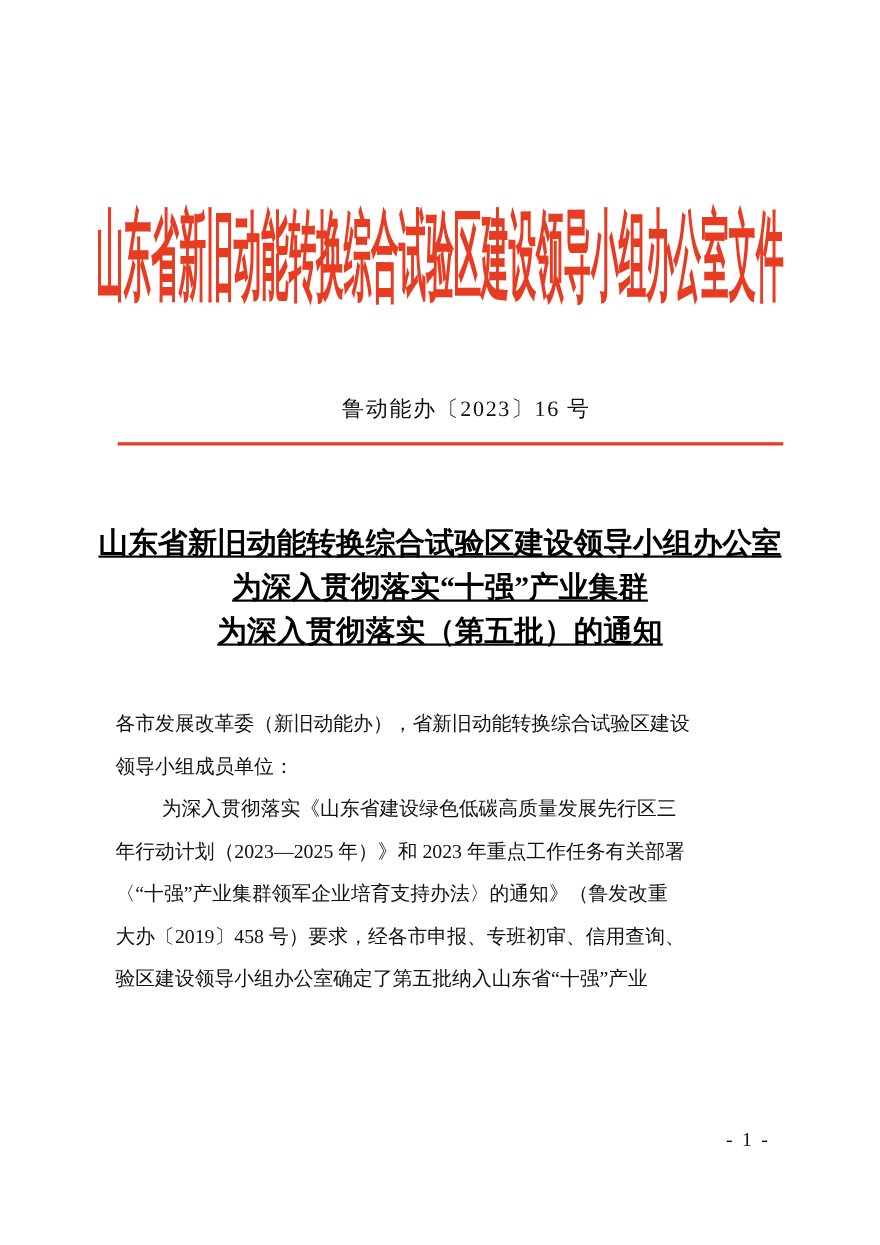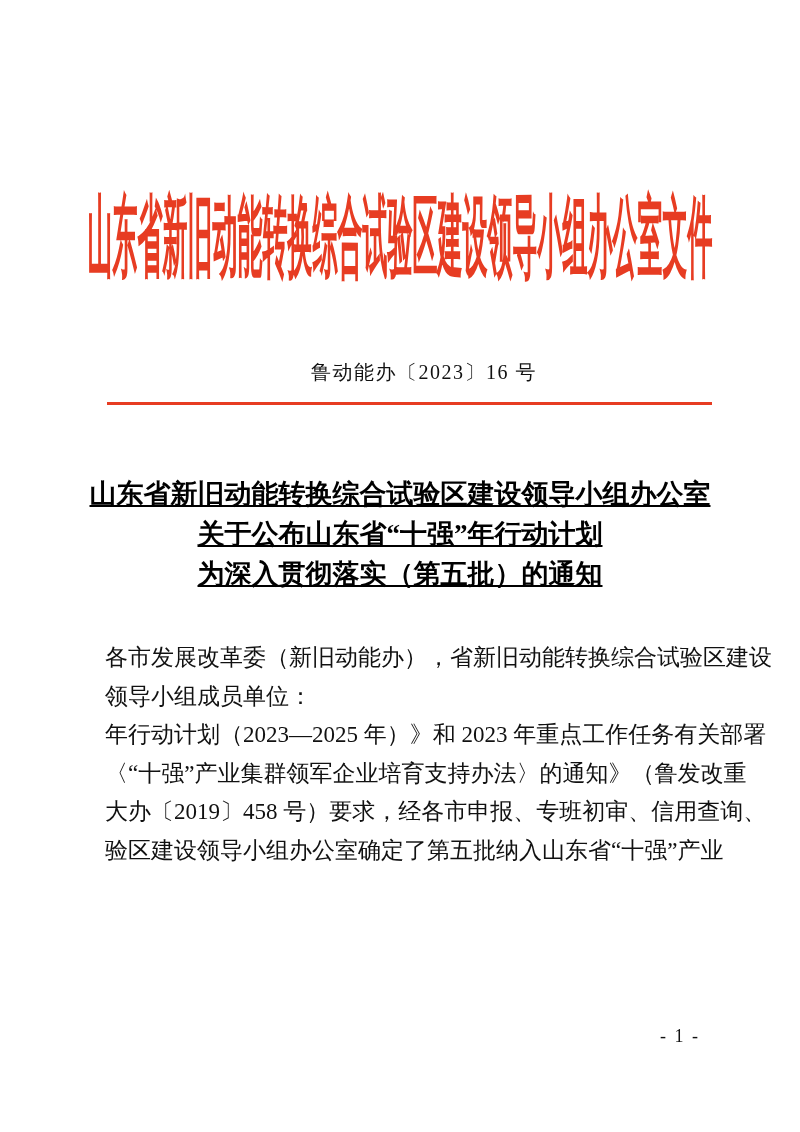--- a/index.html
+++ b/index.html
@@ -49,21 +49,21 @@
     text-align:center;
     font-size:27px;
     line-height:40px;
     font-weight:bold;
     color:#000000;
     text-decoration:underline;
   }
   .body-text {
     position:absolute;
     top:639px; left:105px; width:612px;
-    font-size:23px;
+    font-size:18px;
     line-height:38.5px;
     color:#111111;
   }
   .body-line { white-space:nowrap; }
   .body-line.indent { text-indent:42px; }
   .page-number {
     position:absolute;
     top:1026px; right:100px;
     font-size:18px;
     line-height:20px;
@@ -77,27 +77,28 @@
 <div class="page">
 
   <div class="red-banner">山东省新旧动能转换综合试验区建设领导小组办公室文件</div>
 
   <div class="doc-number">鲁动能办〔2023〕16 号</div>
 
   <div class="red-rule"></div>
 
   <div class="doc-title">
     <div class="title-line">山东省新旧动能转换综合试验区建设领导小组办公室</div>
-    <div class="title-line">关于公布山东省“十强”年行动计划</div>
+    <div class="title-line">为深入贯彻落实“十强”产业集群</div>
     <div class="title-line">为深入贯彻落实（第五批）的通知</div>
   </div>
 
   <div class="body-text">
     <div class="body-line">各市发展改革委（新旧动能办），省新旧动能转换综合试验区建设</div>
     <div class="body-line">领导小组成员单位：</div>
+    <div class="body-line indent">为深入贯彻落实《山东省建设绿色低碳高质量发展先行区三</div>
     <div class="body-line">年行动计划（2023—2025 年）》和 2023 年重点工作任务有关部署</div>
     <div class="body-line">〈“十强”产业集群领军企业培育支持办法〉的通知》（鲁发改重</div>
     <div class="body-line">大办〔2019〕458 号）要求，经各市申报、专班初审、信用查询、</div>
     <div class="body-line">验区建设领导小组办公室确定了第五批纳入山东省“十强”产业</div>
   </div>
 
   <div class="page-number">- 1 -</div>
 
 </div>
 

